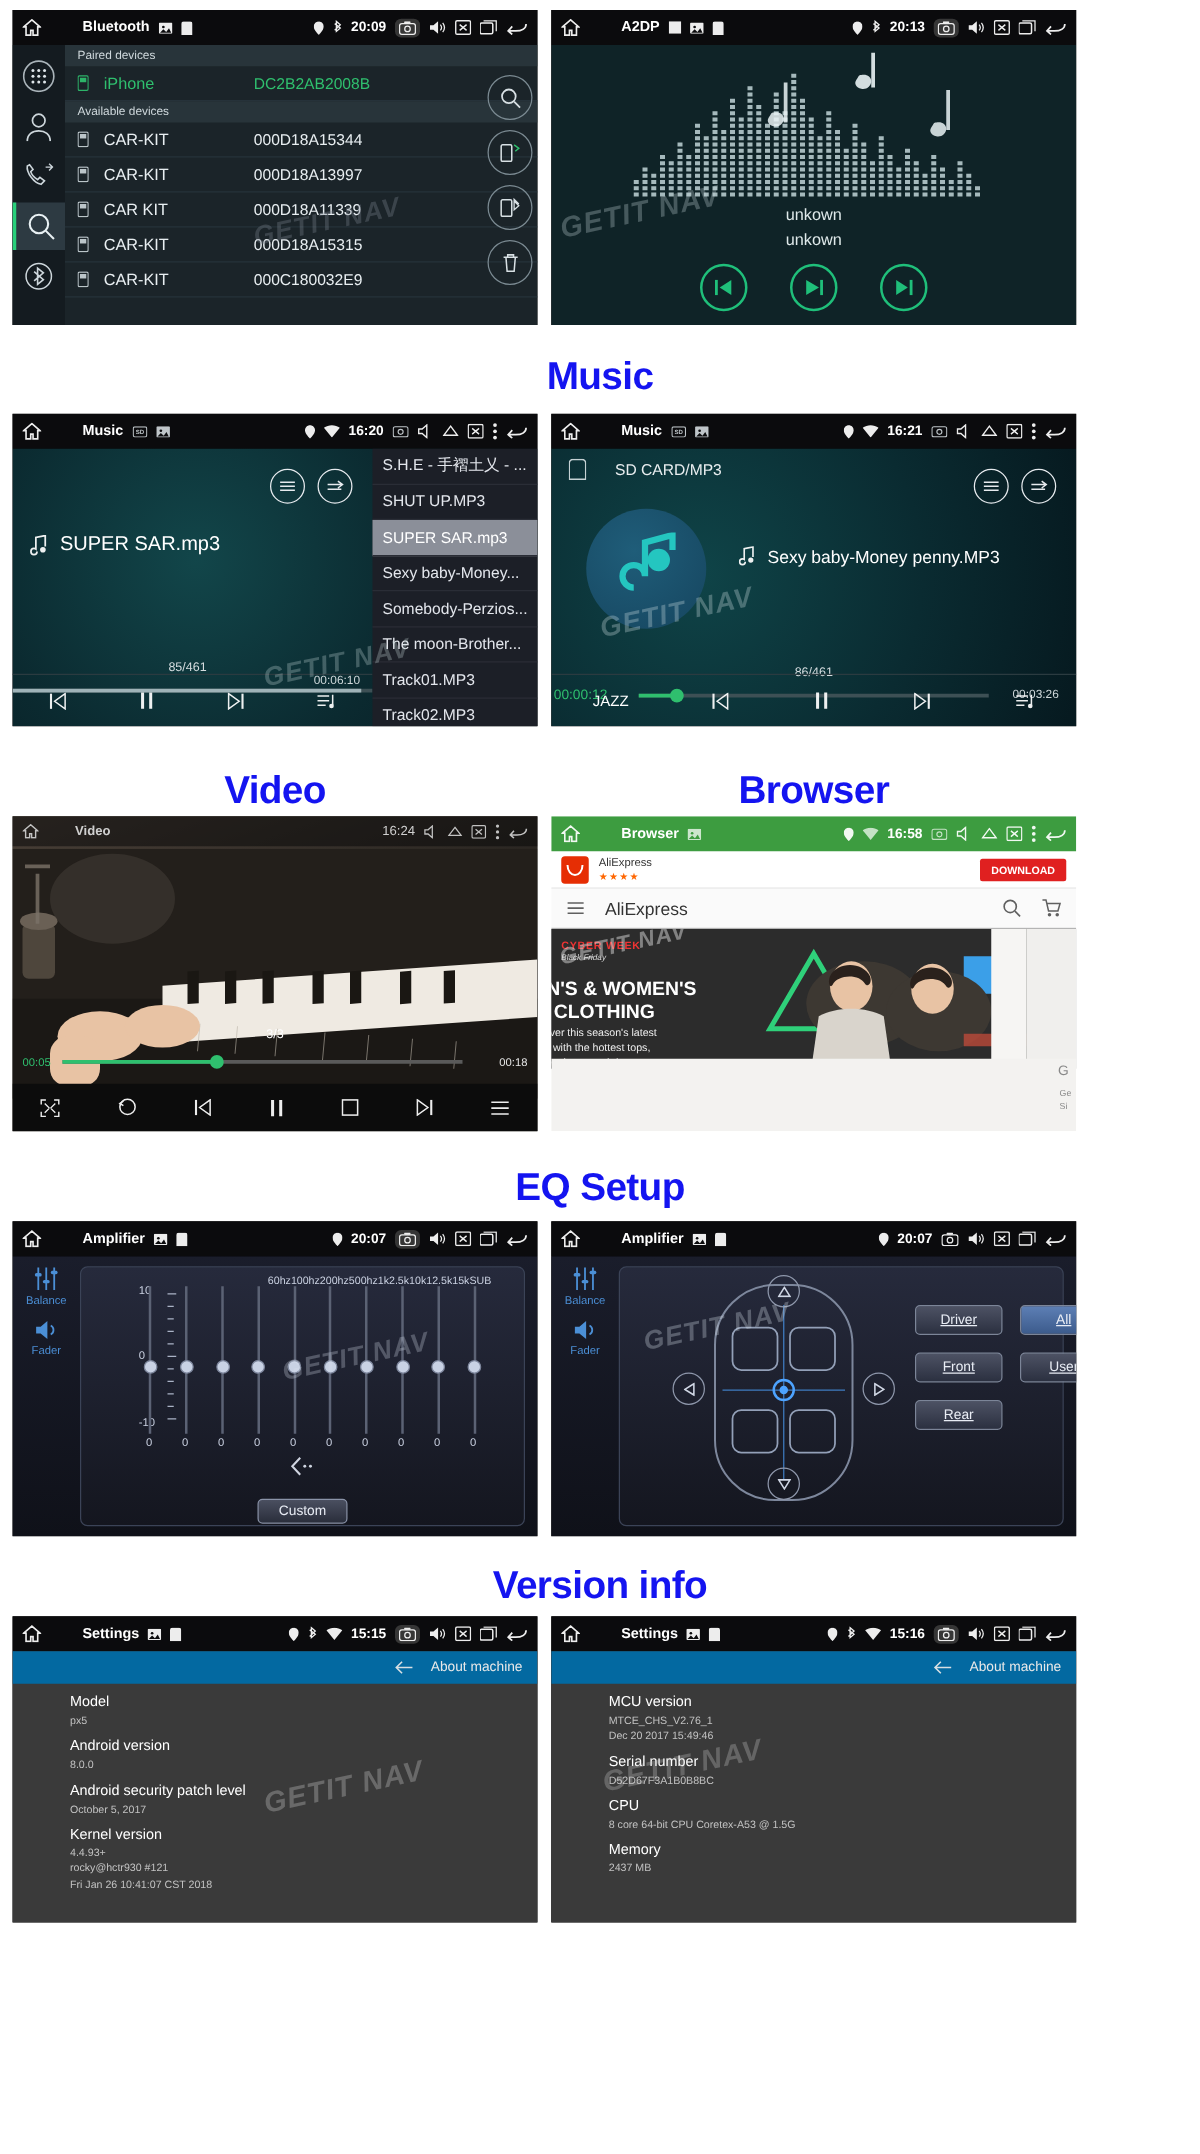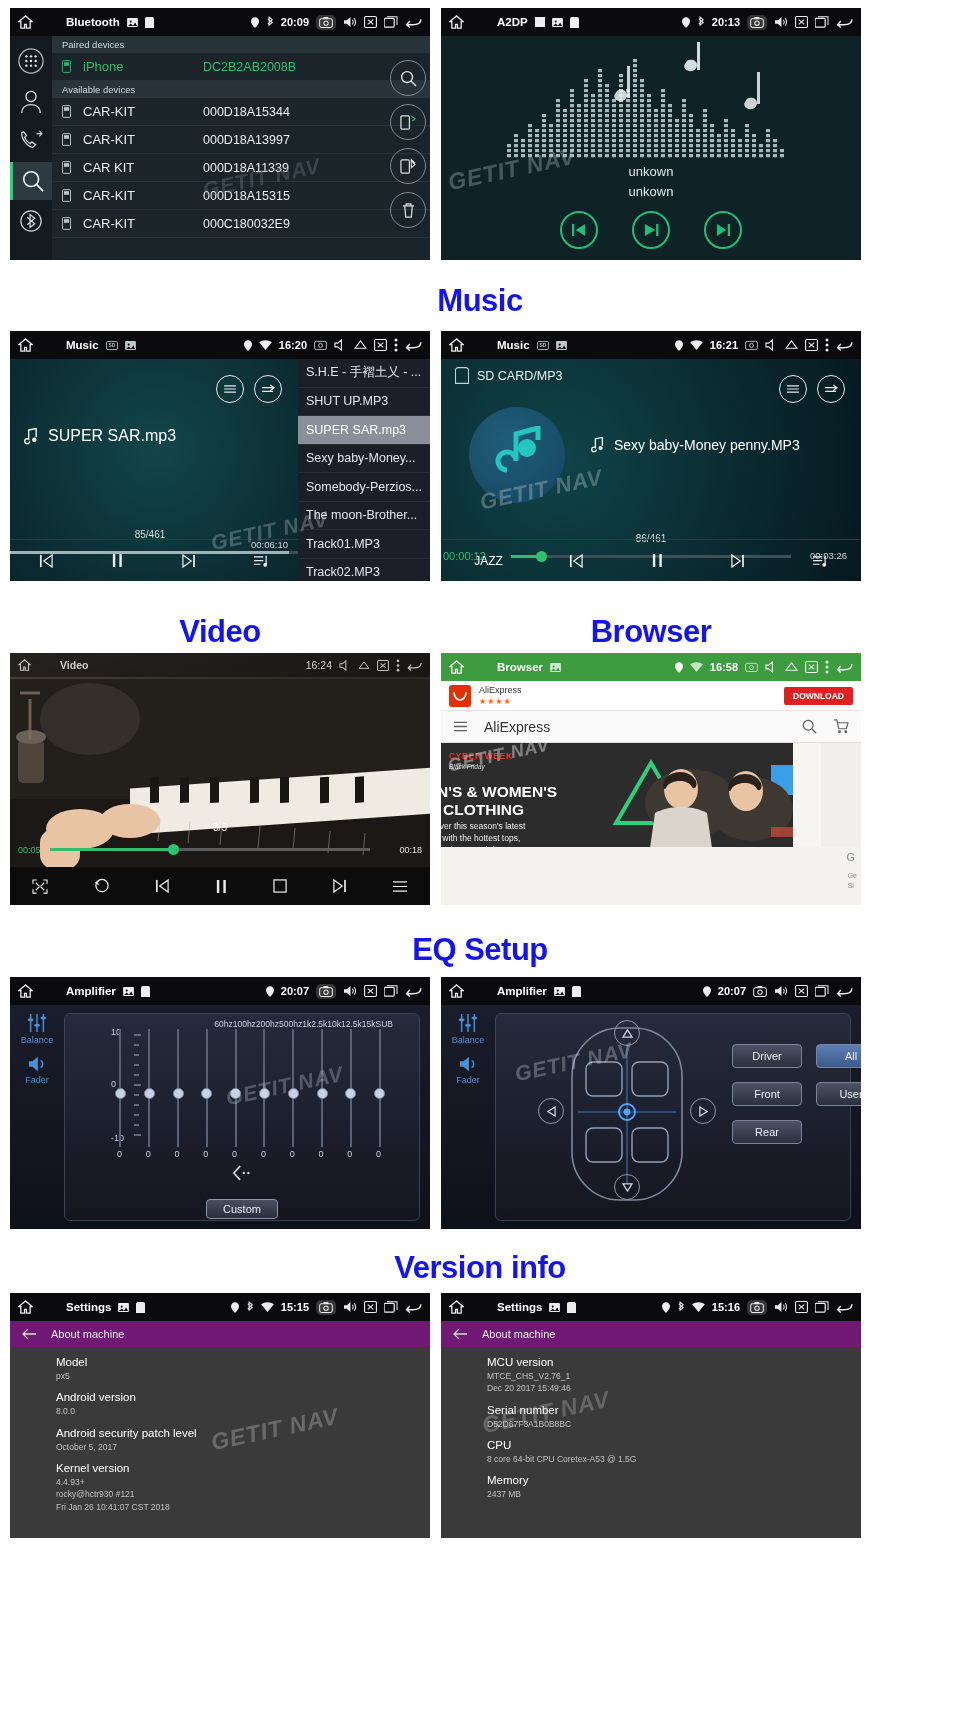--- a/index.html
+++ b/index.html
@@ -72,21 +72,21 @@
               gap:9px; color:#fff; font-size:16px; }
   .mu-counter { position:absolute; left:0; right:140px; top:170px; text-align:center;
                 color:#d6dde0; font-size:10px; }
   .mu-prog { position:absolute; left:0; right:132px; top:192px; height:3px; background:#3d5055; }
   .mu-prog .fill { height:100%; background:#9fb3b8; }
   .mu-time { position:absolute; right:142px; top:180px; color:#cfd8da; font-size:9.5px; }
   .mu-bottom { position:absolute; left:0; right:132px; bottom:0; height:42px;
                display:flex; align-items:center; justify-content:space-around;
                border-top:1px solid #2b3b40; }
   .mu-sdrow { position:absolute; left:14px; top:8px; display:flex; align-items:center;
-              gap:8px; color:#e9eef0; font-size:12.5px; }
+              gap:23px; color:#e9eef0; font-size:12.5px; }
 
   
   .vid-body { height:calc(100% - 0px); position:relative; background:#22201c; }
   .vid-bottom { position:absolute; left:0; right:0; bottom:0; height:38px; background:#0c0c0c;
                 display:flex; align-items:center; justify-content:space-around; }
 
   
   .brw-ad { height:30px; background:#fff; display:flex; align-items:center;
             padding:0 8px; gap:8px; border-bottom:1px solid #e3e3e3; }
   .ali-logo { width:22px; height:22px; background:#e62e04; border-radius:3px;
@@ -118,30 +118,30 @@
   .eq-vals { display:flex; justify-content:space-around; padding:2px 26px 0 40px;
              color:#c9d0e0; font-size:9px; }
   .eq-ctrls { display:flex; align-items:center; justify-content:center; gap:18px; padding-top:6px;flex-direction:column; }
   .eq-preset { border:1px solid #8a93a8; border-radius:4px; padding:3px 16px;
                color:#e8ecf4; font-size:11px; background:linear-gradient(180deg,#4a4f60,#2a2e3b); }
   .toggle { width:42px; height:19px; border-radius:10px; background:#777d8c; position:relative; }
   .toggle::after { content:""; position:absolute; left:2px; top:2px; width:15px; height:15px;
                    border-radius:50%; background:#f2f4f8; }
   .fad-btn { border:1px solid #7c8598; border-radius:4px; padding:5px 0; width:70px;
              text-align:center; color:#e9edf5; font-size:11px;
-             background:linear-gradient(180deg,#4d real); }
+             background:linear-gradient(180deg,#4d real);text-decoration:underline; }
   .fad-btn { background:linear-gradient(180deg,#4d5264,#2b3040); }
   .fad-btn.on { background:linear-gradient(180deg,#5d7fb5,#3c5b8c); }
   .arrow-c { width:26px; height:26px; border-radius:50%; border:1.5px solid #8e97ab;
              display:flex; align-items:center; justify-content:center; color:#cfd6e4; font-size:10px; }
 
   
   .set-body { height:calc(100% - 28px); background:#3a3a3a; position:relative; }
-  .set-sub { height:26px; background:#701a75; display:flex; align-items:center;
-             gap:14px; padding:0 12px; color:#e8e8e8; font-size:11px; }
+  .set-sub { height:26px; background:#0369a1; display:flex; align-items:center;
+             gap:14px; padding:0 12px; color:#e8e8e8; font-size:11px;justify-content:flex-end; }
   .set-item { padding:9px 0 0 46px; color:#fff; }
   .set-k { font-size:11.5px; }
   .set-v { font-size:8.5px; color:#c2c2c2; line-height:1.45; margin-top:2px; }
 
   .wm { position:absolute; color:rgba(255,255,255,.30); font-style:italic;
         font-weight:bold; font-size:22px; letter-spacing:1px;
         transform:rotate(-12deg); pointer-events:none; white-space:nowrap; }
   .wm.dark { color:rgba(120,130,140,.35); }
 </style>
 </head>

